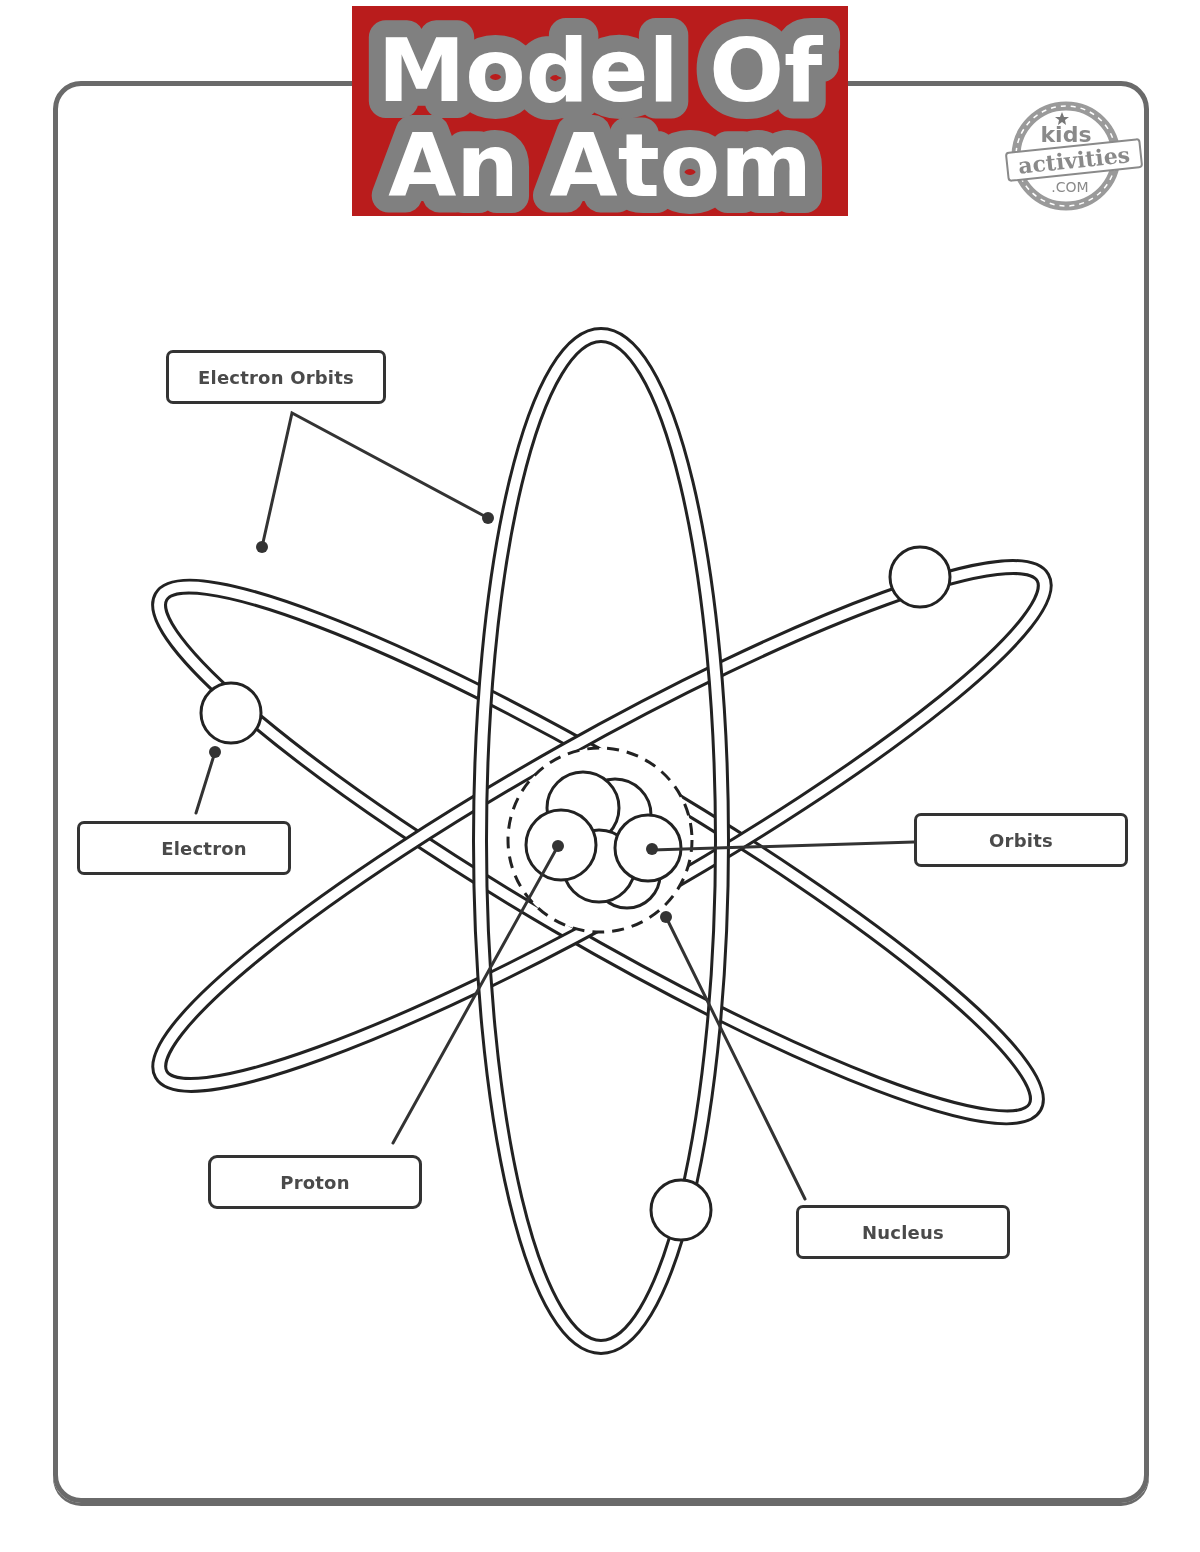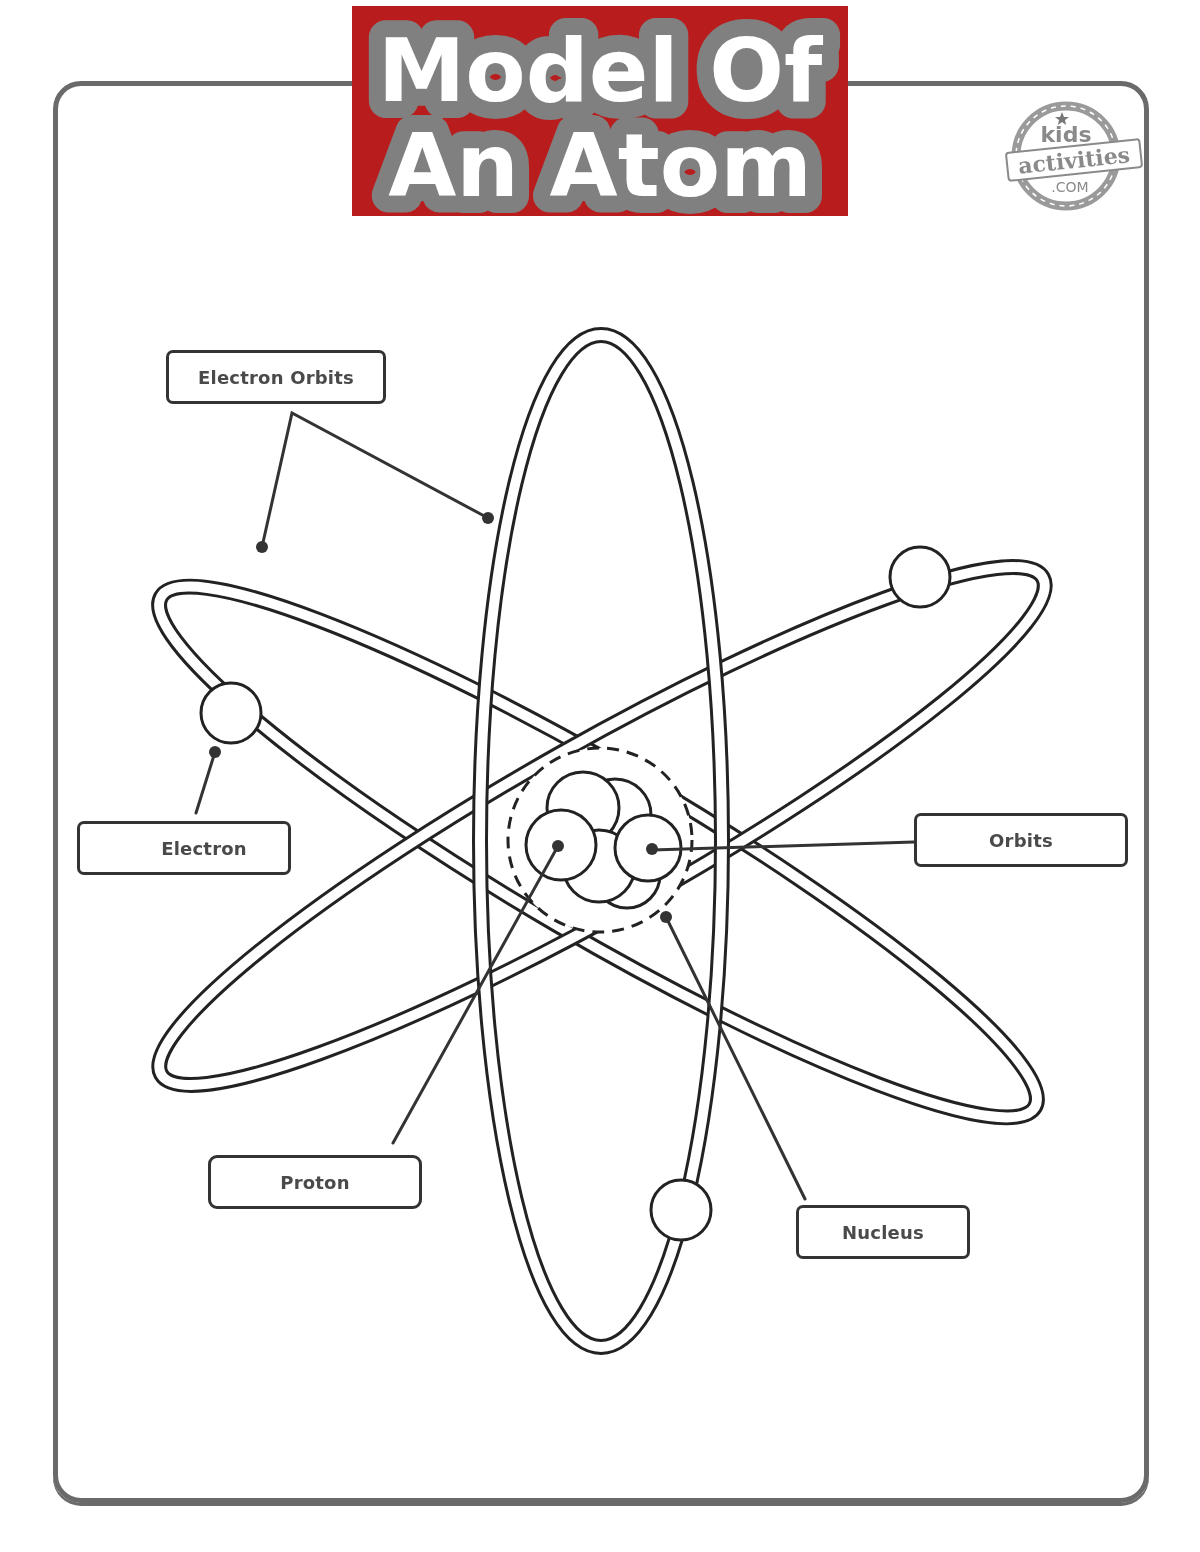--- a/index.html
+++ b/index.html
@@ -92,13 +92,13 @@
     <circle cx="652" cy="849" r="6"></circle>
     <circle cx="558" cy="846" r="6"></circle>
     <circle cx="666" cy="917" r="6"></circle>
   </g>
 </svg>
 
 <div class="label-box" style="left:166px; top:350px; width:220px; height:54px;">Electron Orbits</div>
 <div class="label-box" style="left:77px; top:821px; width:214px; height:54px;padding-left:40px;">Electron</div>
 <div class="label-box" style="left:914px; top:813px; width:214px; height:54px;">Orbits</div>
 <div class="label-box" style="left:208px; top:1155px; width:214px; height:54px;border-radius:9px;">Proton</div>
-<div class="label-box" style="left:796px; top:1205px; width:174px; height:54px;">Nucleus</div>
+<div class="label-box" style="left:796px; top:1205px; width:214px; height:54px;">Nucleus</div>
 
 </body></html>

